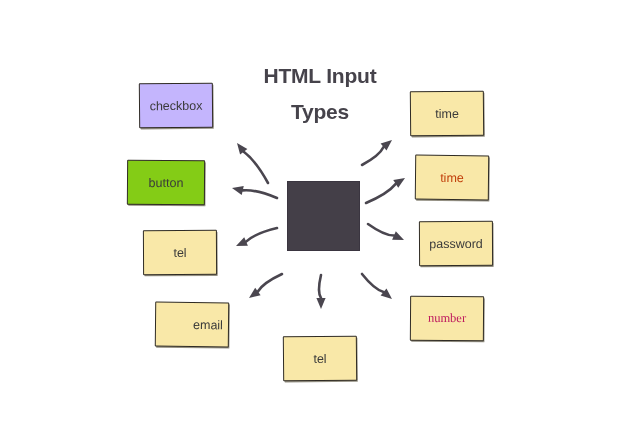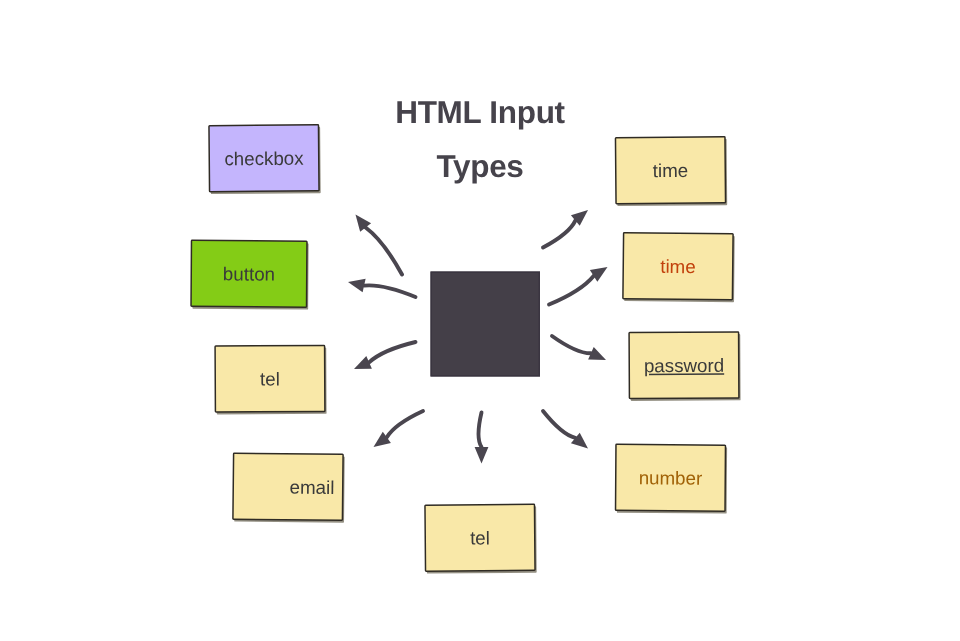--- a/index.html
+++ b/index.html
@@ -107,24 +107,24 @@
       <div class="node-box sk3" style="left: 143px; top: 230px; width: 74px; height: 45px; background: rgb(249, 232, 168); border-color: rgb(47, 43, 36);">
         <span class="node-label" style="color: rgb(58, 58, 58);">tel</span>
       </div>
       <div class="node-box sk4" style="left: 155px; top: 302px; width: 74px; height: 45px; background: rgb(249, 232, 168); border-color: rgb(47, 43, 36); padding-left: 32px;">
         <span class="node-label" style="color: rgb(58, 58, 58);">email</span>
       </div>
       <div class="node-box sk1" style="left: 283px; top: 336px; width: 74px; height: 45px; background: rgb(249, 232, 168); border-color: rgb(47, 43, 36);">
         <span class="node-label" style="color: rgb(58, 58, 58);">tel</span>
       </div>
       <div class="node-box sk2" style="left: 410px; top: 296px; width: 74px; height: 45px; background: rgb(249, 232, 168); border-color: rgb(47, 43, 36);">
-        <span class="node-label" style="color: #a16207;">number</span>
+        <span class="node-label" style="color: #be185d; font-family: Liberation Serif, serif;">number</span>
       </div>
       <div class="node-box sk3" style="left: 419px; top: 221px; width: 74px; height: 45px; background: rgb(249, 232, 168); border-color: rgb(47, 43, 36);">
-        <span class="node-label" style="color: rgb(58, 58, 58); text-decoration: underline;">password</span>
+        <span class="node-label" style="color: rgb(58, 58, 58);">password</span>
       </div>
       <div class="node-box sk4" style="left: 415px; top: 155px; width: 74px; height: 45px; background: rgb(249, 232, 168); border-color: rgb(47, 43, 36);">
         <span class="node-label" style="color: #c2410c;">time</span>
       </div>
       <div class="node-box sk1" style="left: 410px; top: 91px; width: 74px; height: 45px; background: rgb(249, 232, 168); border-color: rgb(47, 43, 36);">
         <span class="node-label" style="color: rgb(58, 58, 58);">time</span>
       </div>
     </div>
 
 </div>

